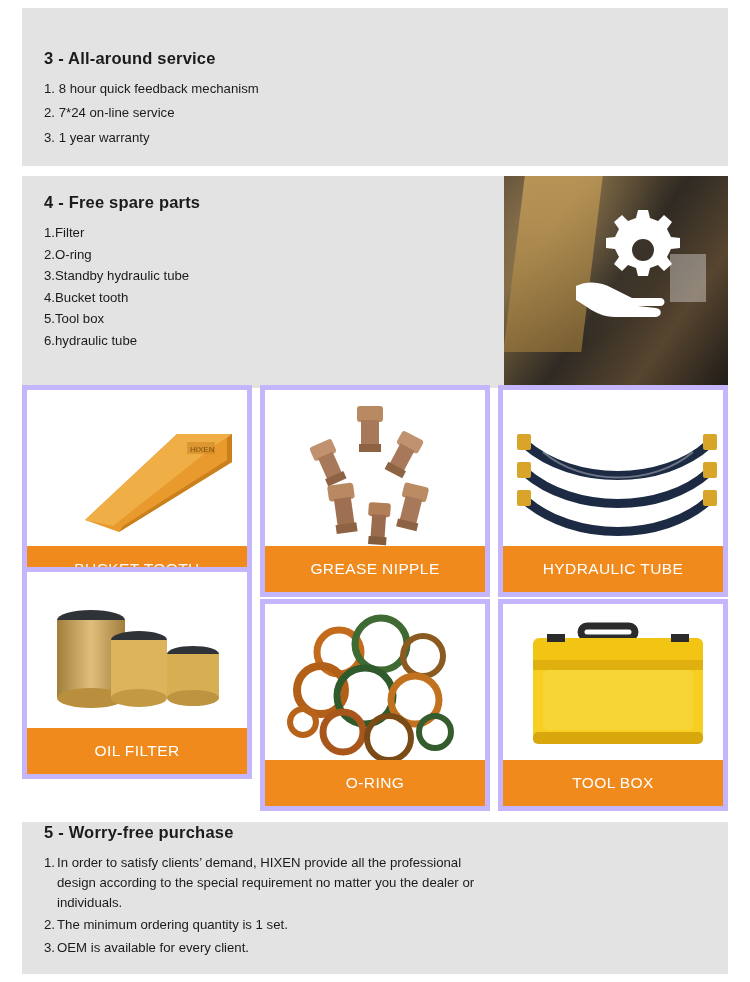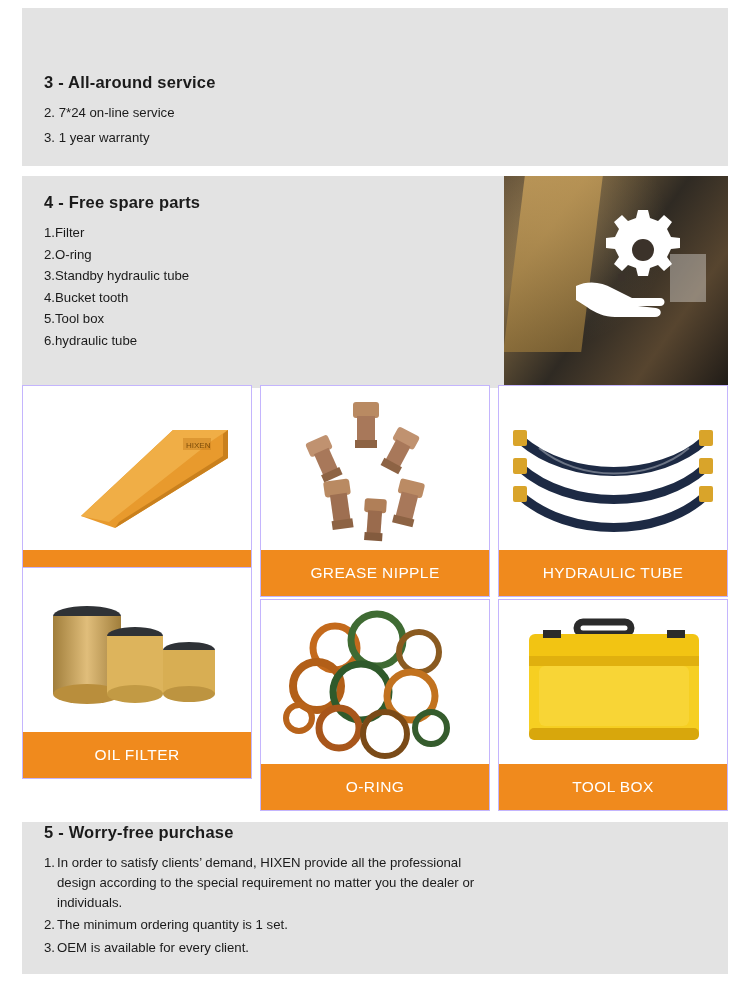--- a/index.html
+++ b/index.html
@@ -119,21 +119,21 @@
   }
   .hand-gear {
     position: absolute; right: 14px; top: 26px; width: 140px; height: 120px; z-index: 3;
   }
 
   
   .card {
     position: absolute;
     width: 230px;
     height: 212px;
-    border: 1px solid #c4b5fd;
+    border: 5px solid #c4b5fd;
     background: #ffffff;
   }
   .card .img {
     position: absolute;
     left: 0; right: 0; top: 0;
     height: 180px;
     overflow: hidden;
   }
   .card .label {
     position: absolute;
@@ -164,20 +164,21 @@
   }
   .team-icon { position: absolute; left: 50%; top: 18px; transform: translateX(-50%); z-index: 3; }
 </style>
 </head>
 <body>
 
 <div class="section" style="top:8px; height:158px;align-items:flex-end;">
   <div class="txt">
     <div class="sec-title">3 - All-around service</div>
     <ul class="sec-list">
+      <li>1. 8 hour quick feedback mechanism</li>
       <li>2. 7*24 on-line service</li>
       <li>3. 1 year warranty</li>
     </ul>
   </div>
   <div class="pic">
     <div class="photo-24"></div>
     <div class="laptop"></div>
     <div class="badge24">
       <div class="row">
         <span class="handset">☎</span>

